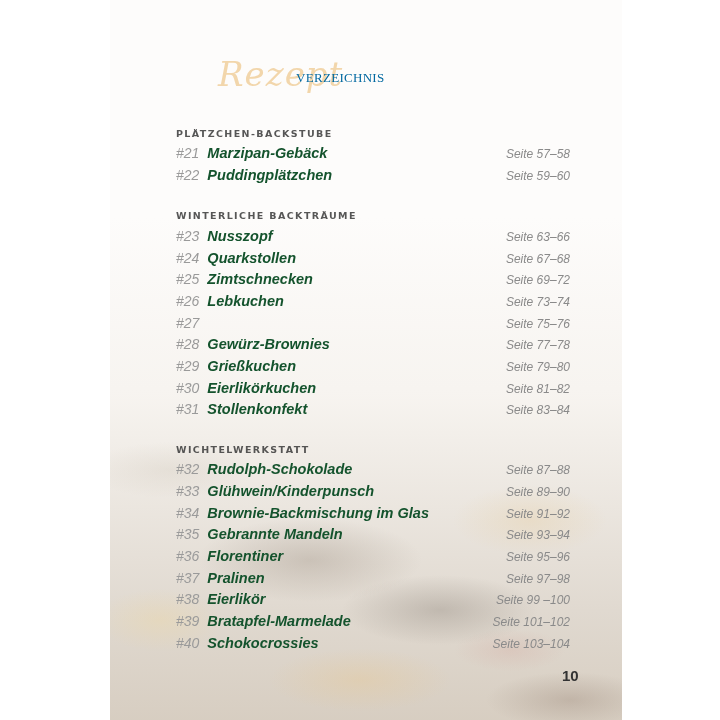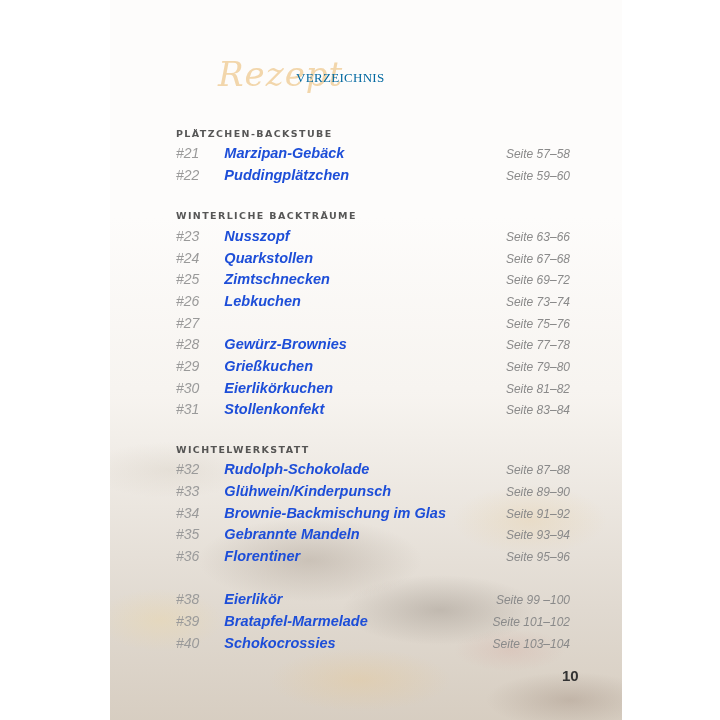--- a/index.html
+++ b/index.html
@@ -42,25 +42,25 @@
       font-family: "DejaVu Sans", sans-serif; font-size: 9.5px; letter-spacing: 1.4px;
       color: #3a3a3a; font-weight: bold; opacity: 0.85;
     }
     .row {
       position: absolute; left: 66px; width: 394px; height: 20px;
       display: flex; align-items: baseline; justify-content: space-between;
     }
     .row-left { display: flex; align-items: baseline; white-space: nowrap; }
     .num {
       font-family: "Liberation Sans", sans-serif; font-style: italic;
-      font-size: 14px; color: #9a9a9a; margin-right: 1px;
+      font-size: 14px; color: #9a9a9a; margin-right: 8px;
     }
     .name {
       font-family: "Liberation Sans", sans-serif; font-style: italic; font-weight: bold;
-      font-size: 14.5px; color: #1d4ed8; margin-left: 24px;
+      font-size: 14.5px; color: #14532d;
     }
     .pages {
       font-family: "Liberation Sans", sans-serif; font-style: italic;
       font-size: 12px; color: #8a8a8a; white-space: nowrap;
     }
     .page-number {
       position: absolute; left: 452px; top: 667px;
       font-family: "Liberation Sans", sans-serif; font-weight: bold;
       font-size: 15px; color: #333333;
     }
@@ -185,20 +185,27 @@
       </div>
       <span class="pages">Seite 93–94</span>
     </div>
   <div class="row" style="top:548px">
       <div class="row-left">
         <span class="num">#36</span>
         <span class="name">Florentiner</span>
       </div>
       <span class="pages">Seite 95–96</span>
     </div>
+  <div class="row" style="top:570px">
+      <div class="row-left">
+        <span class="num">#37</span>
+        <span class="name">Pralinen</span>
+      </div>
+      <span class="pages">Seite 97–98</span>
+    </div>
   <div class="row" style="top:591px">
       <div class="row-left">
         <span class="num">#38</span>
         <span class="name">Eierlikör</span>
       </div>
       <span class="pages">Seite 99 –100</span>
     </div>
   <div class="row" style="top:613px">
       <div class="row-left">
         <span class="num">#39</span>

